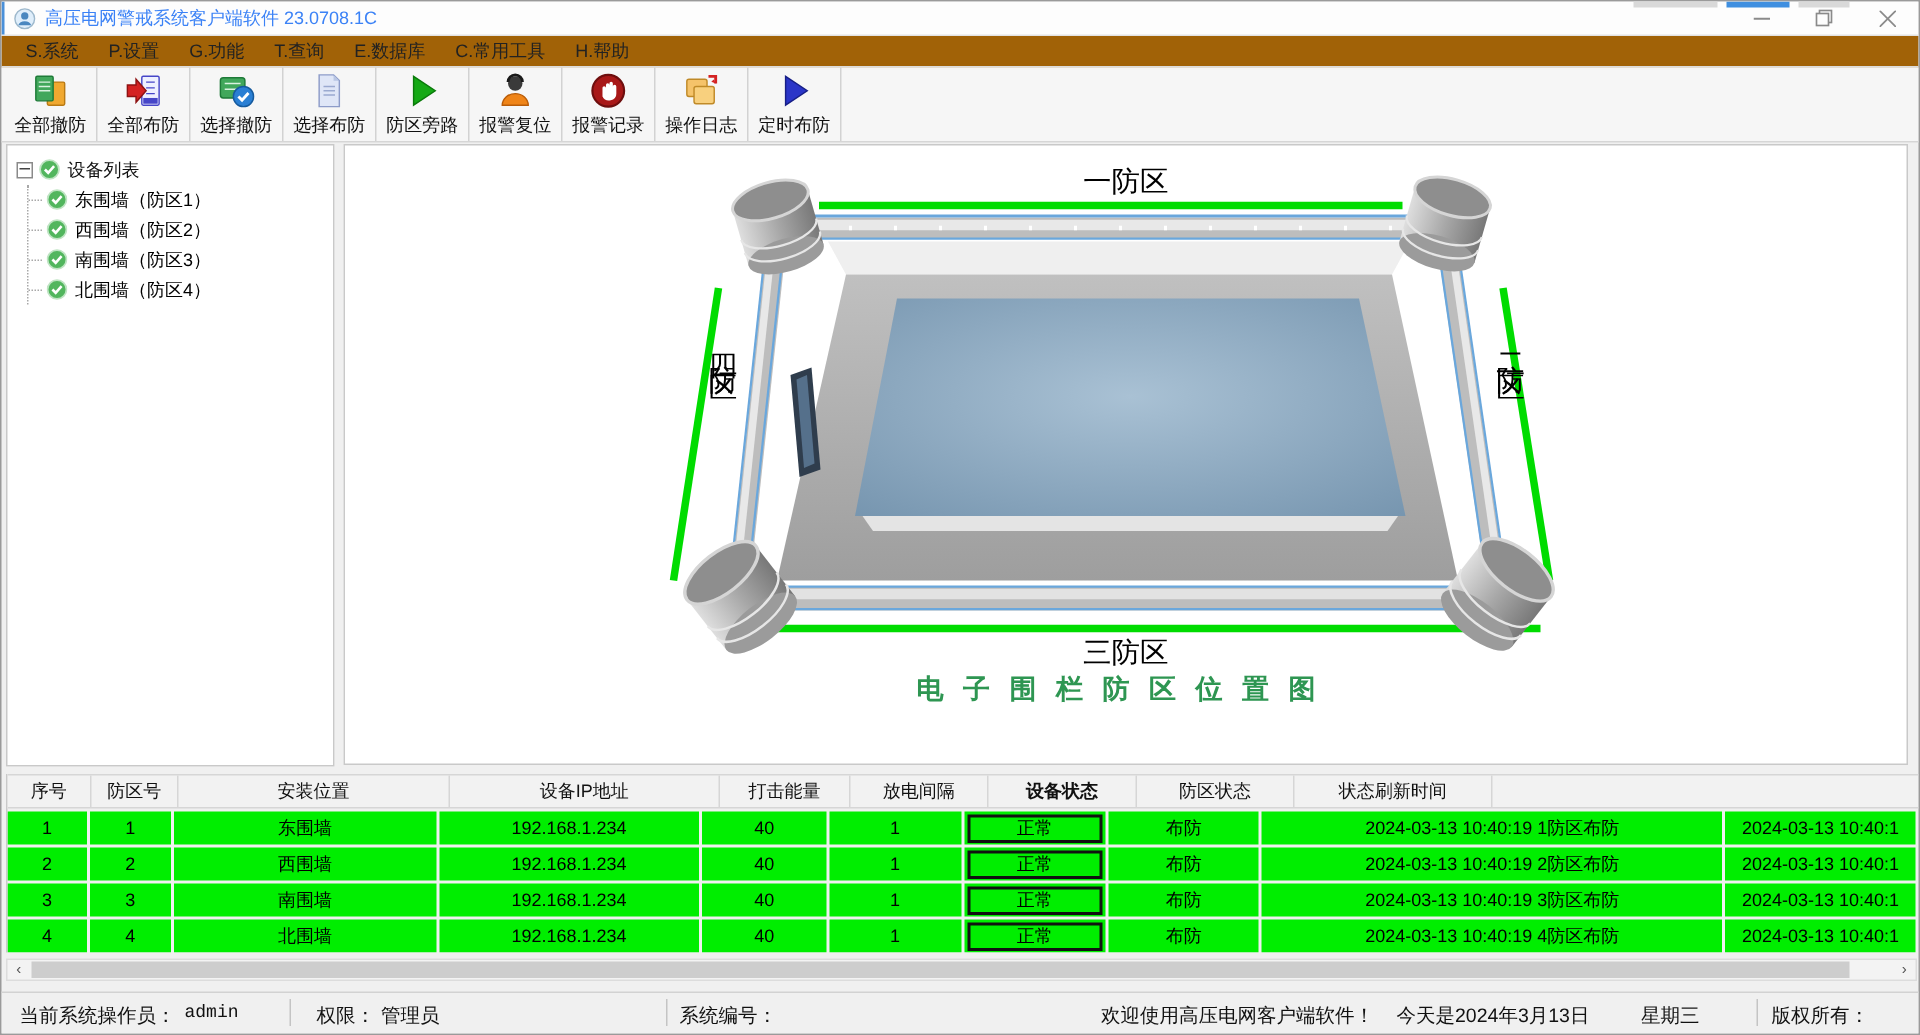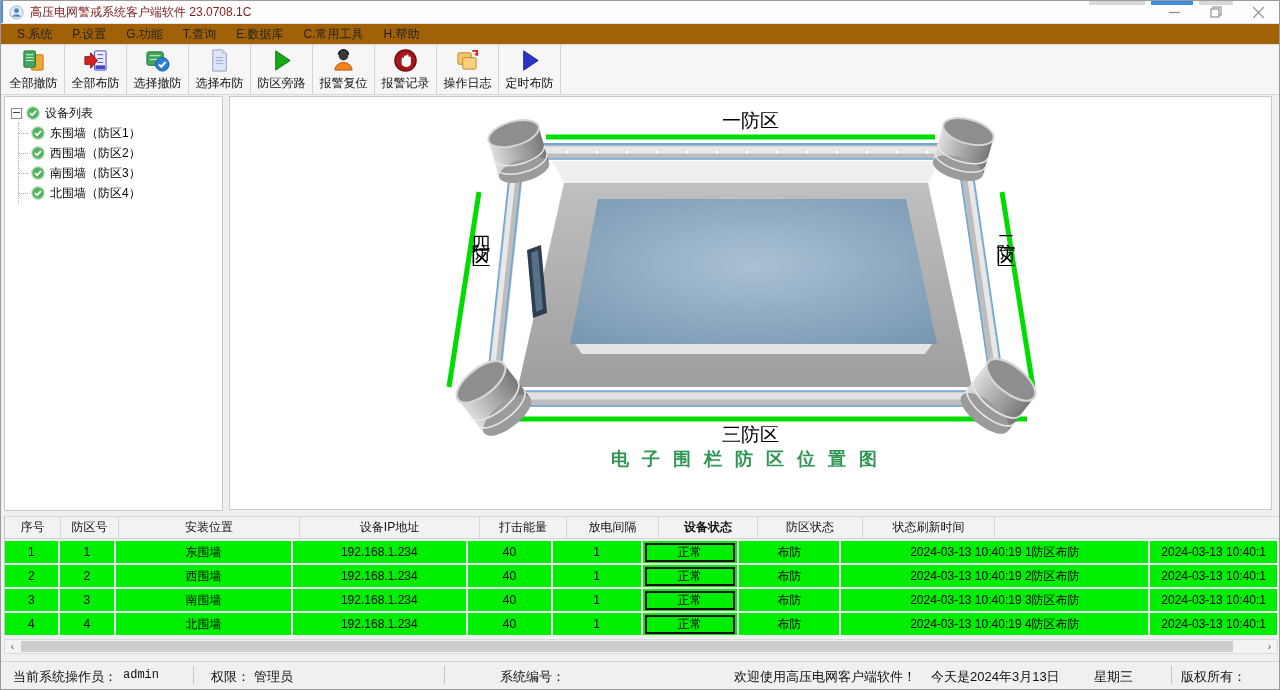--- a/index.html
+++ b/index.html
@@ -3,21 +3,21 @@
 <meta charset="utf-8">
 <style>
   html,body{margin:0;padding:0;width:1280px;height:690px;overflow:hidden;}
   body{font-family:"Liberation Sans","DejaVu Sans",sans-serif;background:#e8e8e8;}
   .window{position:relative;width:1278px;height:688px;background:#f0f0f0;border:1px solid #9a9a9a;overflow:hidden;}
 
   
   .titlebar{position:absolute;top:0;left:0;right:0;height:22px;background:#fdfdfd;border-bottom:1px solid #e3e3e3;display:flex;align-items:center;}
   .titlebar .accent{position:absolute;left:0;top:0;width:2px;height:22px;background:#4a90d9;}
   .app-icon{width:15px;height:15px;margin:0 6px 0 8px;}
-  .title-text{font-size:12px;color:#7f1d1d;}
+  .title-text{font-size:12px;color:#3b82f6;}
   .win-controls{margin-left:auto;display:flex;height:22px;}
   .win-btn{width:42px;height:22px;display:flex;align-items:center;justify-content:center;color:#888;}
   .peek{position:absolute;top:0;height:4px;}
   
   .menubar{position:absolute;top:23px;left:0;right:0;height:20px;background:#a16207;border-bottom:1px solid #dcdcdc;display:flex;align-items:center;padding-left:6px;}
   .menu-item{font-size:12px;color:#222;padding:0 10px;line-height:20px;cursor:default;}
   
   .toolbar{position:absolute;top:44px;left:0;right:0;height:49px;background:#f6f6f6;border-bottom:1px solid #d6d6d6;display:flex;padding-left:2px;}
   .tool-btn{width:61px;display:flex;flex-direction:column;align-items:center;justify-content:center;border-right:1px solid #d2d2d2;gap:2px;}
   .tool-btn svg{width:25px;height:25px;}
@@ -57,21 +57,21 @@
   .scroll-arrow{position:absolute;top:0;width:15px;height:13px;display:flex;align-items:center;justify-content:center;color:#555;font-size:10px;}
   .arrow-left{left:0;}
   .arrow-right{right:0;}
   .scroll-thumb{position:absolute;left:16px;top:1px;height:11px;width:1212px;background:#cdcdcd;}
   
   .statusbar{position:absolute;bottom:0;left:0;right:0;height:27px;background:#f0f0f0;border-top:1px solid #d2d2d2;font-size:13px;color:#111;}
   .statusbar span{position:absolute;top:6px;white-space:nowrap;}
   .sb-sep{position:absolute;top:4px;width:1px;height:18px;background:#c4c4c4;}
   .sb-op-l{left:12px;}  .sb-op-v{left:122px;font-family:"Liberation Mono","DejaVu Sans Mono",monospace;font-size:12px;}
   .sb-perm-l{left:210px;} .sb-perm-v{left:253px;}
-  .sb-sys-l{left:452px;margin-left:47px;}
+  .sb-sys-l{left:452px;}
   .sb-welcome{left:733px;} .sb-date{left:930px;} .sb-week{left:1093px;}
   .sb-copy{left:1180px;}
   .sep1{left:192px;} .sep2{left:443px;} .sep3{left:1170px;}
 </style>
 </head>
 <body>
 
 <div class="window">
 
   <div class="titlebar">

